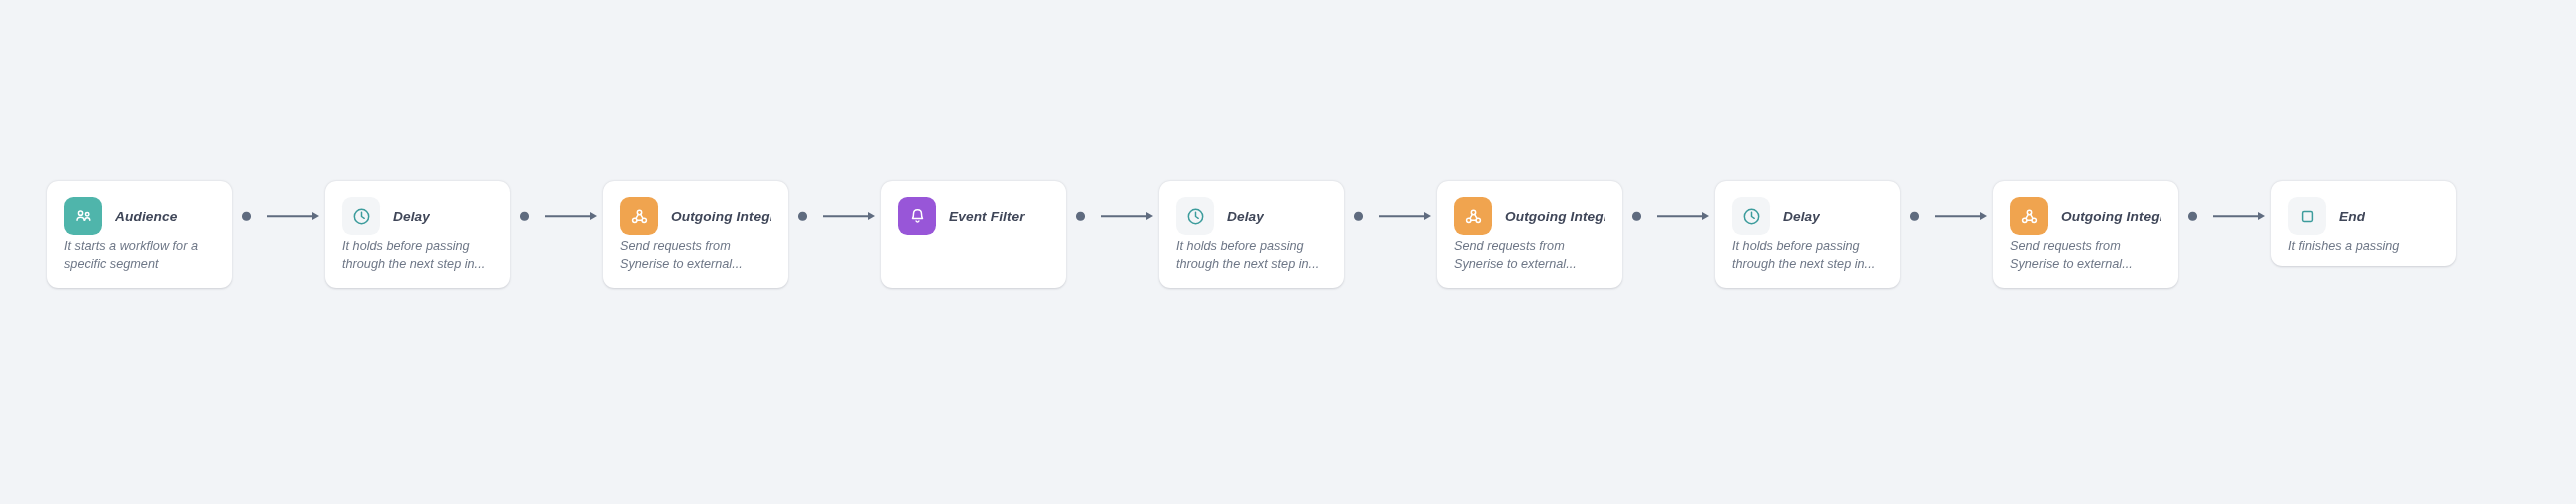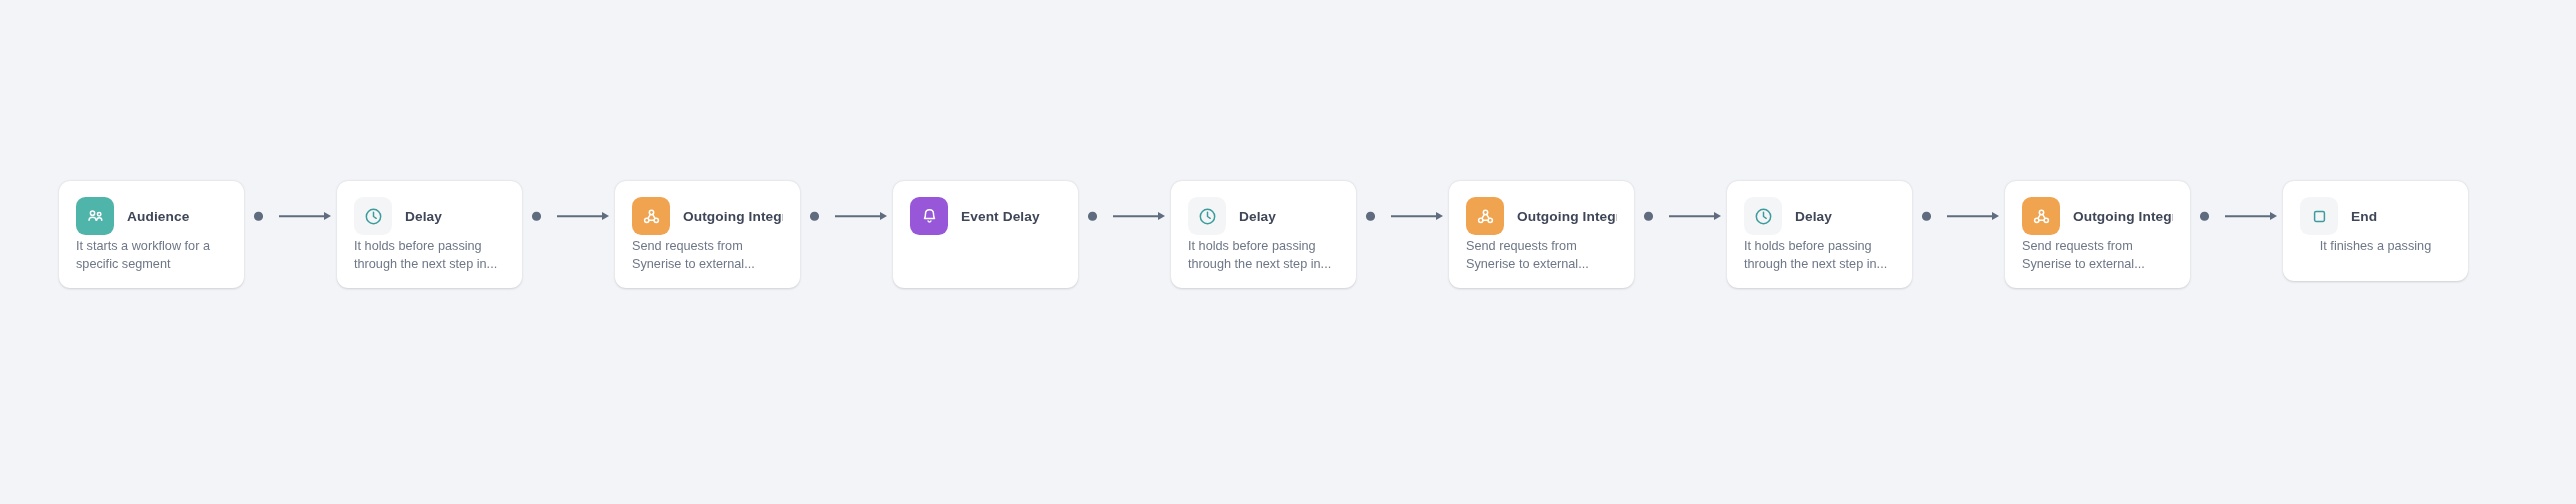--- a/index.html
+++ b/index.html
@@ -16,41 +16,42 @@
 
   #canvas {
     position: relative;
     width: 2576px;
     height: 505px;
   }
 
   
   #flow-row {
     position: absolute;
-    left: 59px;
+    left: 47px;
     top: 181px;
     display: flex;
     flex-direction: row;
     align-items: flex-start;
+    font-style: italic;
   }
 
   
   .node-card {
     position: relative;
     width: 185px;
     background: #ffffff;
     border-radius: 11.3px;
     box-shadow: 0 0.9px 1.9px rgba(16,24,40,0.06),
                 0 0.9px 2.8px rgba(16,24,40,0.10);
     padding: 16px 17px 19px 17px;
     box-sizing: border-box;
     flex: 0 0 auto;
   }
   .node-card.two-line { height: 107px; }
-  .node-card.one-line { height: 100px; text-align: center; }
+  .node-card.one-line { height: 85px; }
 
   .card-head {
     display: flex;
     flex-direction: row;
     align-items: center;
     height: 38px;
   }
 
   .icon-tile {
     width: 38px;
@@ -205,21 +206,21 @@
         </div>
       </div>
       <div class="node-card two-line">
         <div class="card-head">
           <div class="icon-tile purple">
             <svg width="21" height="21" viewBox="0 0 24 24" fill="none" stroke="#ffffff" stroke-width="1.7" stroke-linecap="round" stroke-linejoin="round">
               <path d="M12 4.4c-2.7 0-4.6 2.1-4.6 4.8 0 3.6-1.1 5-1.1 5h11.4s-1.1-1.4-1.1-5c0-2.7-1.9-4.8-4.6-4.8z"></path>
               <path d="M10.4 17.2c.3.7.9 1.1 1.6 1.1s1.3-.4 1.6-1.1"></path>
             </svg>
           </div>
-          <div class="card-title">Event Delay</div>
+          <div class="card-title">Event Filter</div>
         </div>
       </div>
       <div class="connector">
         <div class="connector-inner">
           <span class="out-dot"></span>
           <span class="arrow-line"></span>
           <span class="arrow-head"></span>
         </div>
       </div>
       <div class="node-card two-line">

